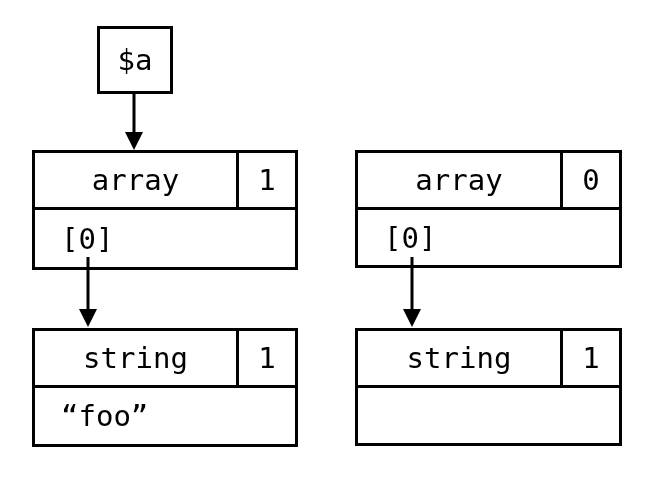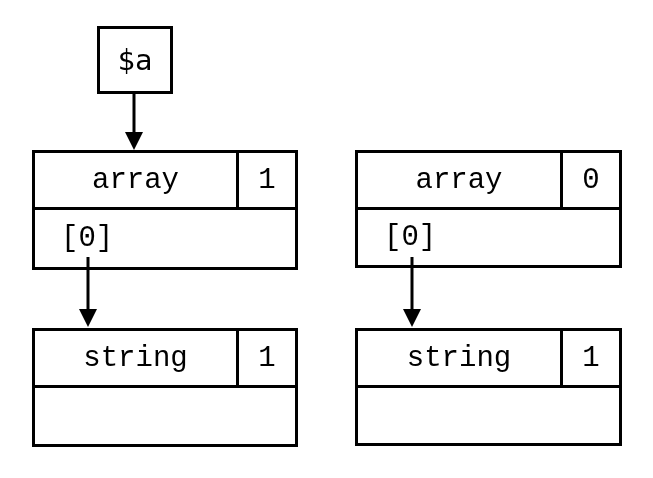--- a/index.html
+++ b/index.html
@@ -19,21 +19,21 @@
     box-sizing:border-box;
     display:flex; align-items:center; justify-content:center;
     font-size:29px;
     background:#fff;
   }
   .node {
     position:absolute;
     border:3px solid #000;
     box-sizing:border-box;
     background:#fff;
-    display:flex; flex-direction:column;font-family:Liberation Mono, monospace;
+    display:flex; flex-direction:column;
   }
   .node .header {
     display:flex;
     height:54px;
     border-bottom:3px solid #000;
     flex:0 0 auto;
   }
   .node .type-cell {
     flex:1;
     border-right:3px solid #000;
@@ -84,20 +84,21 @@
       <div class="ref-cell">0</div>
     </div>
     <div class="value-row">[0]</div>
   </div>
 
   <div class="node n-string-left">
     <div class="header">
       <div class="type-cell">string</div>
       <div class="ref-cell">1</div>
     </div>
+    <div class="value-row">“foo”</div>
   </div>
 
   <div class="node n-string-right">
     <div class="header">
       <div class="type-cell">string</div>
       <div class="ref-cell">1</div>
     </div>
   </div>
 
   <svg class="arrow-layer" viewBox="0 0 653 478" xmlns="http://www.w3.org/2000/svg">

